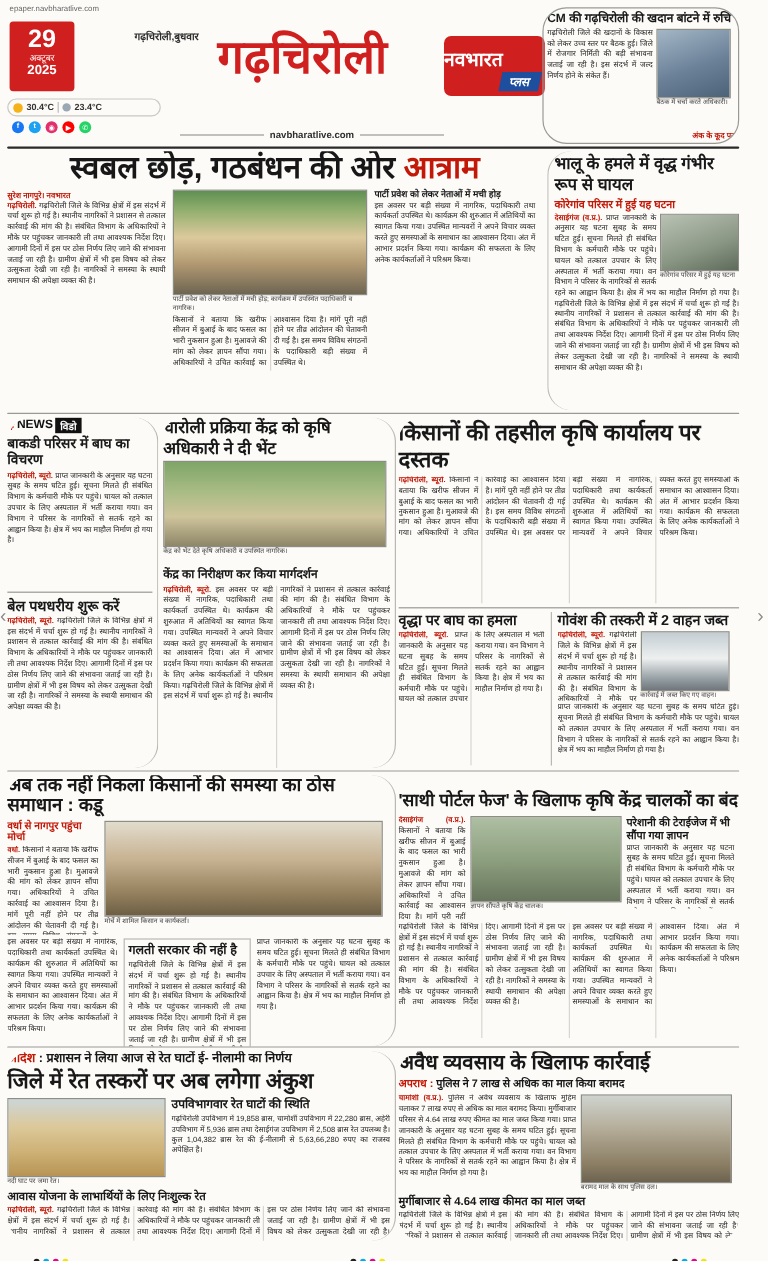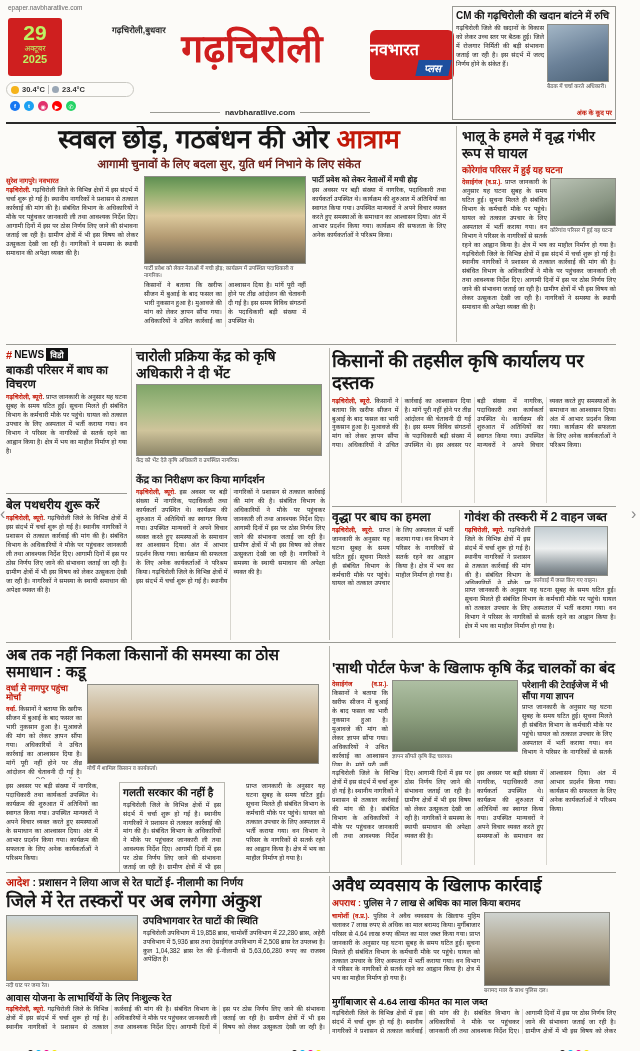--- a/index.html
+++ b/index.html
@@ -1,38 +1,38 @@
 <!DOCTYPE html>
 <html><head>
 <meta charset="utf-8">
 <style>
   html,body{margin:0;padding:0;}
   body{font-family:"Liberation Sans","DejaVu Sans",sans-serif;background:#e9eae7;}
   .page{position:relative;width:640px;height:1051px;background:#fcfbf8;overflow:hidden;margin:0 auto;}
-  .abs{position:absolute;}
+  .abs{position:absolute;border-radius:20px;}
   .t6{font-size:6.3px;line-height:1.42;text-align:justify;color:#232323;}
   .cap{font-size:5.6px;line-height:1.25;color:#444;margin-top:1px;text-align:left;}
   .dl{color:#c21807;font-weight:bold;}
   .red{color:#c21807;}
   .c2{column-count:2;column-gap:6px;column-rule:1px solid #d8d6cf;}
   .c3{column-count:3;column-gap:6px;column-rule:1px solid #d8d6cf;}
   .c4{column-count:4;column-gap:6px;column-rule:1px solid #d8d6cf;}
   .ph{border:1px solid #8d8d86;box-sizing:border-box;}
   .ph-lead{background:linear-gradient(180deg,#5f8f52 0%,#8fae6d 18%,#dcc99c 45%,#b39a72 70%,#6e6552 100%);}
   .ph-cm{background:linear-gradient(160deg,#a3b6c6,#6b8198 55%,#4c6277);}
   .ph-bear{background:linear-gradient(160deg,#b9c2b4,#8a9684 60%,#5f6b5a);}
   .ph-charoli{background:linear-gradient(180deg,#7fa568 0%,#a8bc85 35%,#cfc49b 65%,#8d8668 100%);}
   .ph-govansh{background:linear-gradient(180deg,#c3cdd2,#eef0f0 45%,#97a0a5 80%,#6f777c);}
   .ph-kadu{background:linear-gradient(180deg,#e2dccd 0%,#c7b291 40%,#96825f 75%,#6c5e44 100%);}
   .ph-sathi{background:linear-gradient(180deg,#aebfa3,#8da07f 50%,#67755c);}
   .ph-sand{background:linear-gradient(180deg,#ccd6d8 0%,#dcc99b 35%,#cdb074 70%,#b79455 100%);}
   .ph-crime{background:linear-gradient(180deg,#cfd3cf 0%,#b3ab97 40%,#8a7d63 80%,#6d6350 100%);}
   .rule{background:#9a9a94;height:1px;}
   .vline{border-right:1px solid #b9b8b1;box-sizing:border-box;}
-  .datebox{background:#cf1f1f;color:#bef264;border-radius:3px;text-align:center;}
+  .datebox{background:#cf1f1f;color:#ffffff;border-radius:3px;text-align:center;}
   .logo{background:#cf1f1f;border-radius:6px;color:#fff;}
   .logo .l2{background:#1d4f9e;transform:skewX(-12deg);}
   .socdot{width:10px;height:10px;border-radius:50%;color:#fff;font-size:6px;font-weight:bold;
           display:flex;align-items:center;justify-content:center;}
   .soc-0{background:#1877f2}.soc-1{background:#1da1f2}.soc-2{background:#e1306c}.soc-3{background:#ff0000}.soc-4{background:#25d366}
   .reg{width:5px;height:5px;border-radius:50%;display:inline-block;margin-right:3px;}
   .rC{background:#00aeef}.rM{background:#ec008c}.rY{background:#f5e400}.rK{background:#221f1f}
   .labelline{font-size:9px;font-weight:bold;color:#181818;line-height:1.2;}
   .subbold{font-weight:bold;color:#181818;line-height:1.18;}
   .clip{overflow:hidden;}
@@ -92,21 +92,20 @@
     <div class="red" style="position:absolute;right:3px;bottom:2px;font-size:6.5px;font-weight:bold;">अंक के कूद पर</div>
   </div>
 
   <div class="abs" style="left:6px;top:122px;width:610px;height:2px;background:#2a2a2a;"></div>
 
   <div class="abs clip" style="left:6px;top:126px;width:446px;height:216px;">
     <div style="text-align:center;font-size:26px;font-weight:800;line-height:1.05;color:#171717;">
       <span>स्वबल छोड़, गठबंधन की ओर</span>
       <span class="red">आत्राम</span>
     </div>
-    <div style="text-align:center;font-size:11.5px;font-weight:bold;color:#6e241d;margin-top:3px;">आगामी चुनावों के लिए बदला सुर, युति धर्म निभाने के लिए संकेत</div>
     <div style="display:flex;gap:6px;margin-top:5px;">
       <div style="width:132px;">
         <div class="dl" style="font-size:6.5px;">सुरेश नागपुरे। नवभारत</div>
         <p class="t6" style="margin:1px 0 0 0;"><span class="dl">गढ़चिरोली.</span> <span>गढ़चिरोली जिले के विभिन्न क्षेत्रों में इस संदर्भ में चर्चा शुरू हो गई है। स्थानीय नागरिकों ने प्रशासन से तत्काल कार्रवाई की मांग की है। संबंधित विभाग के अधिकारियों ने मौके पर पहुंचकर जानकारी ली तथा आवश्यक निर्देश दिए। आगामी दिनों में इस पर ठोस निर्णय लिए जाने की संभावना जताई जा रही है। ग्रामीण क्षेत्रों में भी इस विषय को लेकर उत्सुकता देखी जा रही है। नागरिकों ने समस्या के स्थायी समाधान की अपेक्षा व्यक्त की है।</span></p>
       </div>
       <div style="width:162px;">
         <div class="ph ph-lead" style="width:162px;height:88px;"></div>
         <div class="cap">पार्टी प्रवेश को लेकर नेताओं में मची होड़; कार्यक्रम में उपस्थित पदाधिकारी व नागरिक।</div>
         <div class="c2 clip" style="height:46px;margin-top:2px;">
           <p class="t6" style="margin:0;">किसानों ने बताया कि खरीफ सीजन में बुआई के बाद फसल का भारी नुकसान हुआ है। मुआवजे की मांग को लेकर ज्ञापन सौंपा गया। अधिकारियों ने उचित कार्रवाई का आश्वासन दिया है। मांगें पूरी नहीं होने पर तीव्र आंदोलन की चेतावनी दी गई है। इस समय विविध संगठनों के पदाधिकारी बड़ी संख्या में उपस्थित थे।</p>
@@ -201,21 +200,21 @@
     <div style="display:flex;gap:5px;margin-top:3px;">
       <div style="width:76px;">
         <div class="red" style="font-size:8.5px;font-weight:bold;line-height:1.15;">वर्धा से नागपुर पहुंचा मोर्चा</div>
         <p class="t6 clip" style="margin:2px 0 0 0;height:74px;"><span class="dl">वर्धा.</span> <span>किसानों ने बताया कि खरीफ सीजन में बुआई के बाद फसल का भारी नुकसान हुआ है। मुआवजे की मांग को लेकर ज्ञापन सौंपा गया। अधिकारियों ने उचित कार्रवाई का आश्वासन दिया है। मांगें पूरी नहीं होने पर तीव्र आंदोलन की चेतावनी दी गई है। इस समय विविध संगठनों के पदाधिकारी बड़ी संख्या में उपस्थित थे।</span></p>
       </div>
       <div>
         <div class="ph ph-kadu" style="width:232px;height:80px;"></div>
         <div class="cap">मोर्चे में शामिल किसान व कार्यकर्ता।</div>
       </div>
     </div>
-    <div style="display:flex;gap:21px;margin-top:3px;">
+    <div style="display:flex;gap:5px;margin-top:3px;">
       <p class="t6 clip" style="margin:0;width:92px;height:92px;">इस अवसर पर बड़ी संख्या में नागरिक, पदाधिकारी तथा कार्यकर्ता उपस्थित थे। कार्यक्रम की शुरुआत में अतिथियों का स्वागत किया गया। उपस्थित मान्यवरों ने अपने विचार व्यक्त करते हुए समस्याओं के समाधान का आश्वासन दिया। अंत में आभार प्रदर्शन किया गया। कार्यक्रम की सफलता के लिए अनेक कार्यकर्ताओं ने परिश्रम किया।</p>
       <div style="width:106px;border:1px solid #b9b8b1;padding:3px;box-sizing:border-box;height:92px;overflow:hidden;">
         <div class="subbold" style="font-size:10.5px;">गलती सरकार की नहीं है</div>
         <p class="t6" style="margin:2px 0 0 0;">गढ़चिरोली जिले के विभिन्न क्षेत्रों में इस संदर्भ में चर्चा शुरू हो गई है। स्थानीय नागरिकों ने प्रशासन से तत्काल कार्रवाई की मांग की है। संबंधित विभाग के अधिकारियों ने मौके पर पहुंचकर जानकारी ली तथा आवश्यक निर्देश दिए। आगामी दिनों में इस पर ठोस निर्णय लिए जाने की संभावना जताई जा रही है। ग्रामीण क्षेत्रों में भी इस विषय को लेकर उत्सुकता देखी जा रही है। नागरिकों ने समस्या के स्थायी समाधान की अपेक्षा व्यक्त की है।</p>
       </div>
       <p class="t6 clip" style="margin:0;flex:1;height:92px;">प्राप्त जानकारी के अनुसार यह घटना सुबह के समय घटित हुई। सूचना मिलते ही संबंधित विभाग के कर्मचारी मौके पर पहुंचे। घायल को तत्काल उपचार के लिए अस्पताल में भर्ती कराया गया। वन विभाग ने परिसर के नागरिकों से सतर्क रहने का आह्वान किया है। क्षेत्र में भय का माहौल निर्माण हो गया है।</p>
     </div>
   </div>
 
   <div class="abs clip" style="left:332px;top:646px;width:284px;height:226px;">

